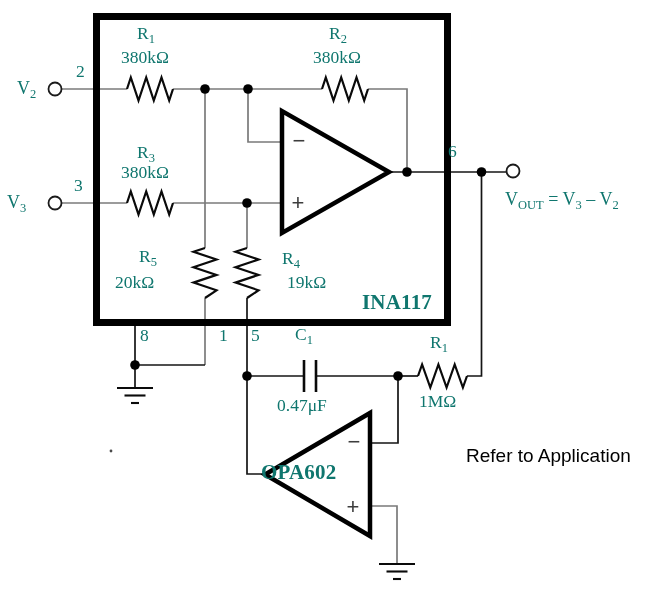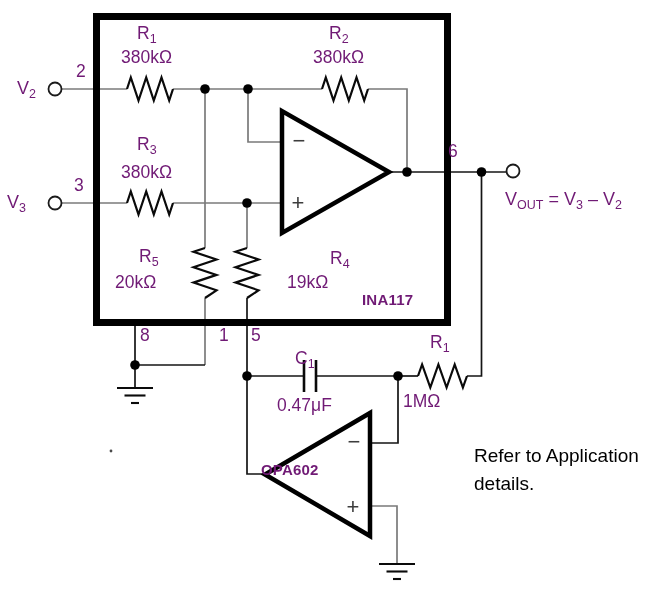--- a/index.html
+++ b/index.html
@@ -1,20 +1,20 @@
 <!DOCTYPE html>
 <html><head>
 <meta charset="utf-8">
 <style>
   html,body{margin:0;padding:0;background:#ffffff;}
   .canvas{position:relative;width:648px;height:594px;background:#ffffff;overflow:hidden;
           font-family:"Liberation Sans", sans-serif;color:#000;}
   svg{position:absolute;left:0;top:0;}
-  .lbl{position:absolute;line-height:1;white-space:nowrap;font-size:17.5px;color:#701a75;}
-  .bold{font-weight:bold;font-size:15px;letter-spacing:.2px;}
+  .lbl{position:absolute;line-height:1;white-space:nowrap;font-size:17.5px;color:#0f766e;font-family:Liberation Serif, serif;}
+  .bold{font-weight:bold;font-size:21px;letter-spacing:.2px;}
   .sb{font-size:12.5px;position:relative;top:4px;}
   .pin{font-size:17.5px;}
   .sign{position:absolute;font-size:22px;line-height:22px;width:20px;text-align:center;color:#3d3d3d;}
   .formula{font-size:18px;text-align:right;}
   .note{position:absolute;font-size:19px;line-height:27.5px;color:#000;}
 </style>
 </head>
 <body>
 
 <div class="canvas">
@@ -118,55 +118,54 @@
   <div class="lbl" style="left:137px;top:25px;">
     <span>R</span><span class="sb">1</span>
   </div>
   <div class="lbl" style="left:121px;top:49px;">380kΩ</div>
 
   <div class="lbl" style="left:329px;top:25px;">
     <span>R</span><span class="sb">2</span>
   </div>
   <div class="lbl" style="left:313px;top:49px;">380kΩ</div>
 
-  <div class="lbl" style="left:137px;top:136px;">
+  <div class="lbl" style="left:137px;top:144px;">
     <span>R</span><span class="sb">3</span>
   </div>
   <div class="lbl" style="left:121px;top:164px;">380kΩ</div>
 
   <div class="lbl" style="left:139px;top:236px;margin-top:12px;">
     <span>R</span><span class="sb">5</span>
   </div>
   <div class="lbl" style="left:115px;top:274px;">20kΩ</div>
 
-  <div class="lbl" style="left:282px;top:250px;margin-left:48px;">
+  <div class="lbl" style="left:282px;top:250px;">
     <span>R</span><span class="sb">4</span>
   </div>
   <div class="lbl" style="left:287px;top:274px;">19kΩ</div>
 
-  <div class="lbl" style="left:295px;top:350px;">
+  <div class="lbl" style="left:295px;top:326px;">
     <span>C</span><span class="sb">1</span>
   </div>
   <div class="lbl" style="left:277px;top:397px;">0.47μF</div>
 
   <div class="lbl" style="left:430px;top:334px;">
     <span>R</span><span class="sb">1</span>
   </div>
-  <div class="lbl" style="left:403px;top:393px;">1MΩ</div>
+  <div class="lbl" style="left:419px;top:393px;">1MΩ</div>
 
   <div class="lbl bold" style="left:362px;top:292px;">INA117</div>
   <div class="lbl bold" style="left:261px;top:462px;">OPA602</div>
 
   <div class="sign" style="left:289px;top:130px;">−</div>
   <div class="sign" style="left:288px;top:192px;">+</div>
   <div class="sign" style="left:344px;top:431px;">−</div>
   <div class="sign" style="left:343px;top:496px;">+</div>
 
   <div class="lbl formula" style="left:505px;top:190px;">
     <span>V</span><span class="sb">OUT</span><span> = V</span><span class="sb">3</span><span> – V</span><span class="sb">2</span>
   </div>
 
-  <div class="note" style="left:466px;top:442px;margin-left:8px;">
+  <div class="note" style="left:466px;top:442px;">
     <div>Refer to Application</div>
-    <div>details.</div>
   </div>
 
 </div>
 
 </body></html>

